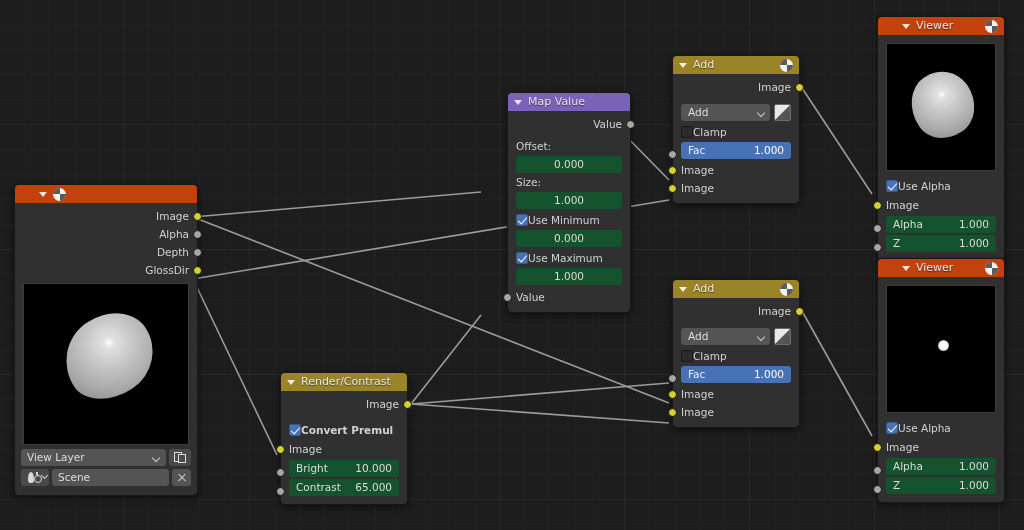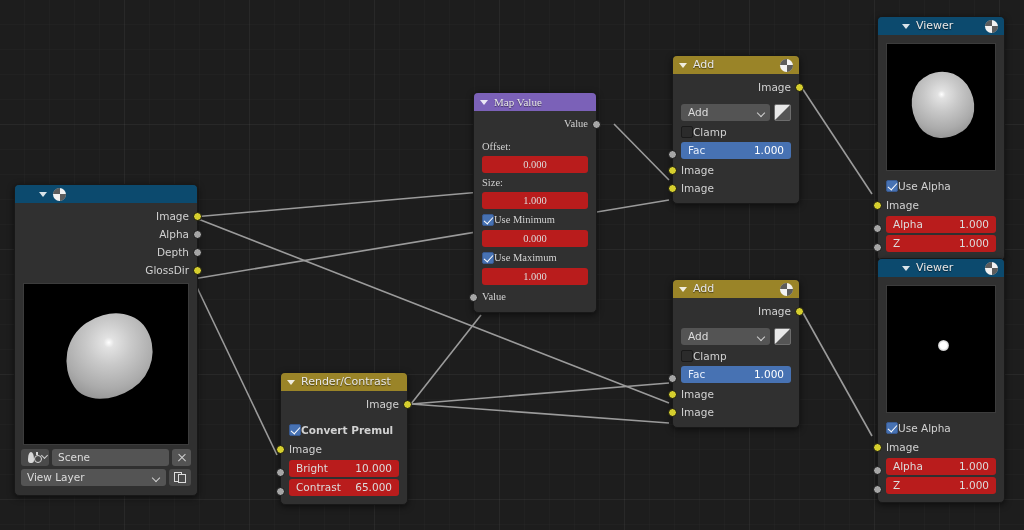--- a/index.html
+++ b/index.html
@@ -34,21 +34,21 @@
     height:18px;line-height:18px;
     border-radius:4px 4px 0 0;
     position:relative;
     padding:0 6px 0 6px;
     font-size:11px;
     color:#e8e8e8;
     text-shadow:0 1px 1px rgba(0,0,0,.55);
     display:flex;align-items:center;gap:5px;
     overflow:hidden;
   }
-  .hdr-red{background:#0c4a6e;padding-left:24px;}
+  .hdr-red{background:#c2410c;padding-left:24px;}
   .hdr-purple{background:#7b61b8;}
   .hdr-olive{background:#9a8428;}
   .tri{
     width:0;height:0;
     border-left:4px solid transparent;border-right:4px solid transparent;
     border-top:5px solid rgba(255,255,255,.85);
     margin-right:1px;flex:0 0 auto;
   }
   .hdr-title{flex:1 1 auto;white-space:nowrap;overflow:hidden;}
   .hdr-icon{
@@ -77,21 +77,21 @@
   .socket{
     position:absolute;width:9px;height:9px;border-radius:50%;
     border:1px solid #111;box-sizing:border-box;
   }
   .sock-img{background:#d6cf2e;}
   .sock-val{background:#a6a6a6;}
 
   .label{font-size:10.5px;color:#cfcfcf;padding:0 8px;line-height:15px;}
   .prop{
     margin:2px 8px;height:17px;line-height:17px;border-radius:3px;
-    background:#b91c1c;color:#dcdcdc;font-size:10.5px;
+    background:#14532d;color:#dcdcdc;font-size:10.5px;
     text-align:center;box-sizing:border-box;position:relative;
   }
   .prop.split{text-align:left;padding:0 7px;}
   .prop.split .pv{position:absolute;right:7px;top:0;}
   .prop.blue{background:#4772b3;color:#ffffff;}
   .prop.blue .pn{color:#e6eefc;}
 
   .chk-row{display:flex;align-items:center;margin:3px 8px;height:15px;}
   .chk{
     width:12px;height:12px;border-radius:2px;background:#2b2b2b;
@@ -212,44 +212,44 @@
         <span>Depth</span>
       </div>
       <div class="row out">
         <span class="socket sock-img" style="right:-5px;top:5px;"></span>
         <span>GlossDir</span>
       </div>
       <div class="preview" style="height:162px;">
         <div class="blob" style="left:24%;top:20%;width:56%;height:50%;"></div>
       </div>
       <div class="botrow">
+        <div class="field dd2">View Layer</div>
+        <div class="ibtn">
+          <span class="copy-ico">
+              <span class="p1"></span>
+              <span class="p2"></span>
+            </span>
+        </div>
+      </div>
+      <div class="botrow">
         <div class="ibtn wide">
           <span class="scene-ico">
               <span class="c1"></span>
               <span class="c2"></span>
               <span class="c3"></span>
             </span>
           <span class="cv"></span>
         </div>
         <div class="field">Scene</div>
         <div class="xbtn"></div>
       </div>
-      <div class="botrow">
-        <div class="field dd2">View Layer</div>
-        <div class="ibtn">
-          <span class="copy-ico">
-              <span class="p1"></span>
-              <span class="p2"></span>
-            </span>
-        </div>
-      </div>
-    </div>
-  </div>
-
-  <div class="node" id="n-map-value" style="left: 473px; top: 92px; width: 124px; font-family: Liberation Serif, serif;">
+    </div>
+  </div>
+
+  <div class="node" id="n-map-value" style="left: 507px; top: 92px; width: 124px;">
     <div class="node-header hdr-purple">
       <span class="tri"></span>
       <span class="hdr-title">Map Value</span>
     </div>
     <div class="node-body">
       <div class="row out">
         <span class="socket sock-val" style="right:-5px;top:5px;"></span>
         <span>Value</span>
       </div>
       <div style="height:6px"></div>

